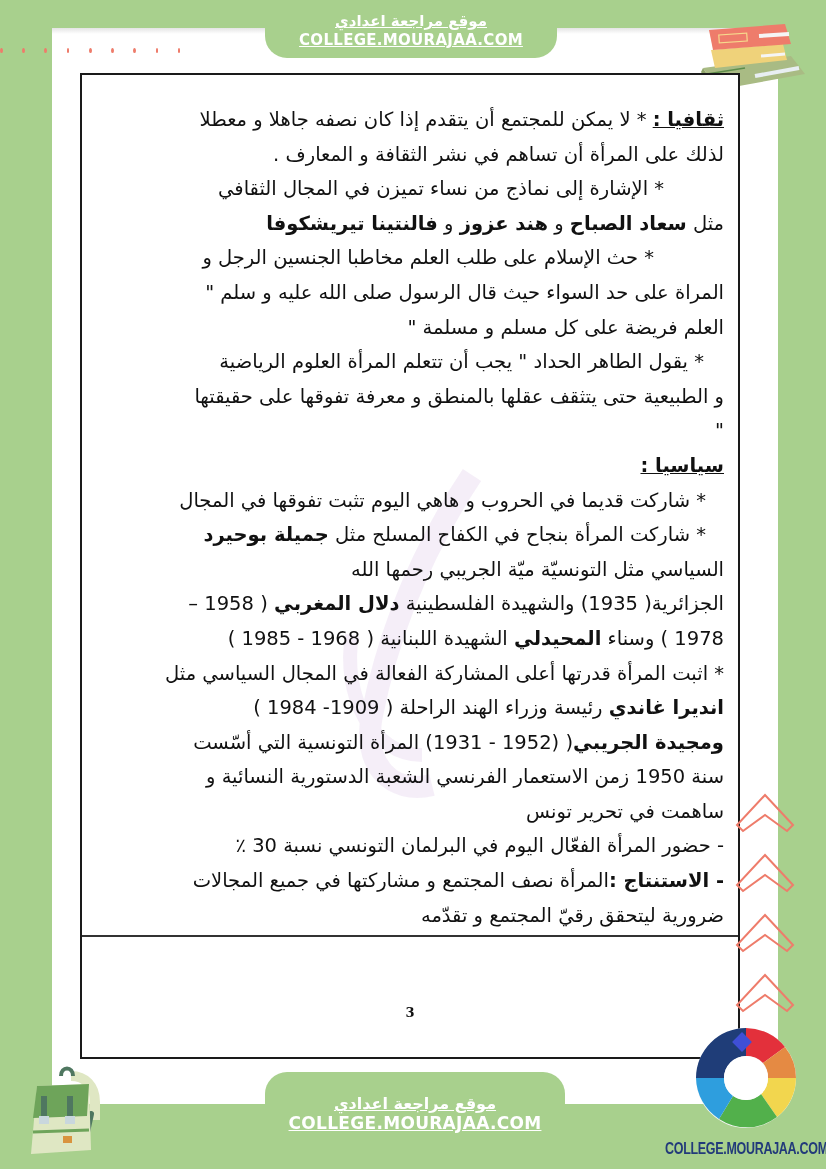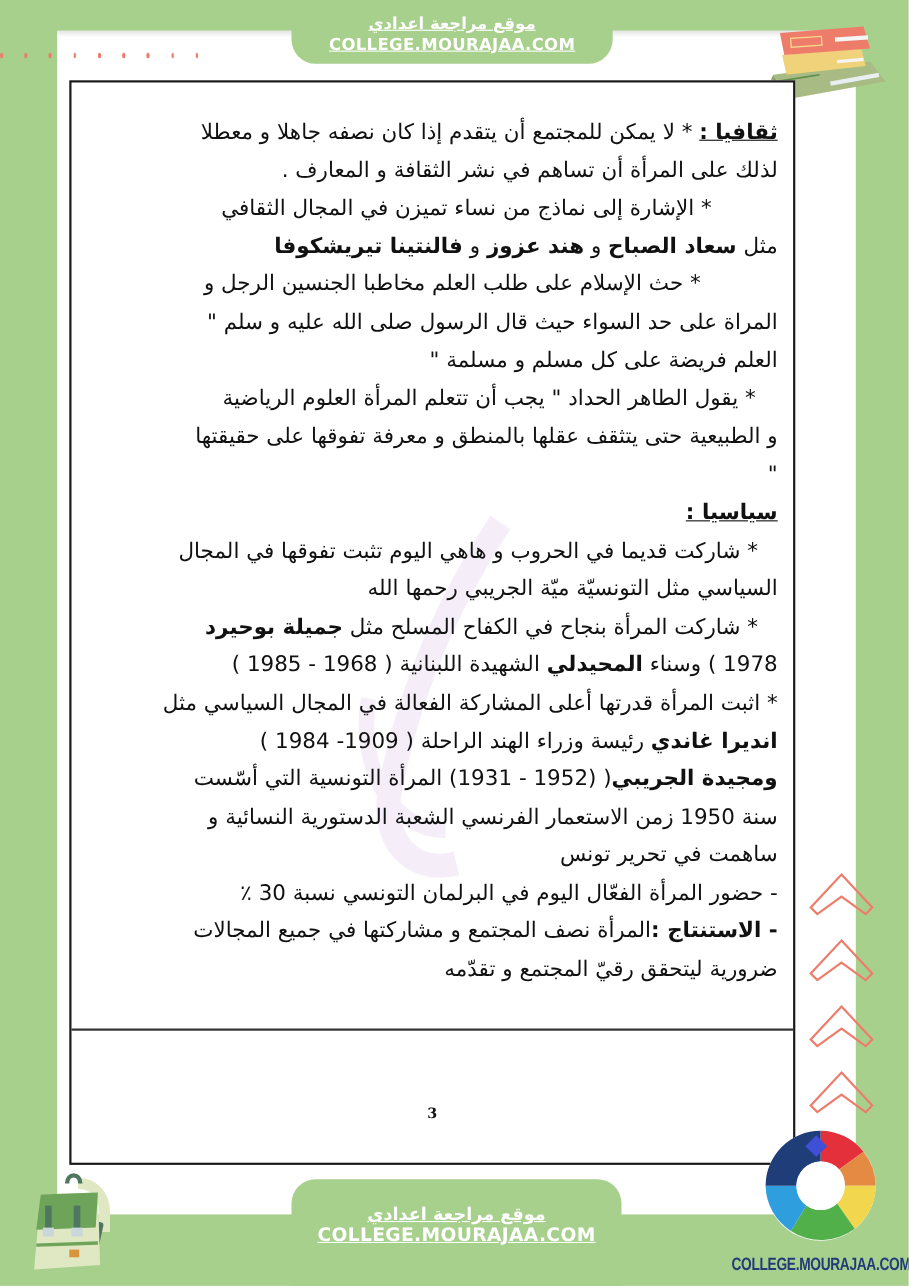--- a/index.html
+++ b/index.html
@@ -29,21 +29,21 @@
     .pill-ar { font-size: 15px; font-weight: bold; text-decoration: underline; line-height: 20px; padding-top: 11px; direction: rtl; }
     .pill-en { font-size: 15px; font-weight: bold; text-decoration: underline; line-height: 18px; letter-spacing: 0.3px; }
     .footer-pill {
       position: absolute; left: 265px; top: 1072px; width: 300px; height: 97px;
       background: #a8d08d; border-radius: 22px 22px 0 0;
       text-align: center; color: #ffffff;
     }
     .footer-pill .pill-ar { padding-top: 22px; font-size: 16px; }
     .footer-pill .pill-en { font-size: 17px; }
     .doc {
-      position: absolute; left: 63px; top: 73px; width: 660px; height: 986px;
+      position: absolute; left: 80px; top: 73px; width: 660px; height: 986px;
       border: 2px solid #1a1a1a; box-sizing: border-box; background: #fff;
     }
     .divider {
       position: absolute; left: 0; right: 0; top: 860px; height: 2px; background: #333;
     }
     .content {
       position: absolute; left: 20px; right: 14px; top: 28px;
       direction: rtl; text-align: right;
       font-family: "DejaVu Sans", sans-serif;
       font-size: 19.5px; line-height: 34.6px; color: #111;
@@ -129,23 +129,26 @@
     <p>المراة على حد السواء حيث قال الرسول صلى الله عليه و سلم "</p>
     <p>العلم فريضة على كل مسلم و مسلمة "</p>
     <p style="padding-right:20px;">* يقول الطاهر الحداد " يجب أن تتعلم المرأة العلوم الرياضية</p>
     <p>و الطبيعية حتى يتثقف عقلها بالمنطق و معرفة تفوقها على حقيقتها</p>
     <p>"</p>
 
     <p>
       <span class="u">سياسيا :</span>
     </p>
     <p style="padding-right:18px;">* شاركت قديما في الحروب و  هاهي اليوم تثبت تفوقها في المجال</p>
-    <p>السياسي مثل التونسيّة ميّة الجريبي  رحمها الله</p>
     <p style="padding-right:18px;">
       <span>* شاركت المرأة بنجاح في الكفاح المسلح مثل </span><span class="b">جميلة بوحيرد</span>
+    </p>
+    <p>السياسي مثل التونسيّة ميّة الجريبي  رحمها الله</p>
+    <p>
+      <span>الجزائرية( 1935)   والشهيدة الفلسطينية </span><span class="b">دلال المغربي</span><span> ( 1958 –</span>
     </p>
     <p>
       <span>1978 )  وسناء </span><span class="b">المحيدلي</span><span>  الشهيدة اللبنانية ( 1968  -  1985 )</span>
     </p>
     <p>* اثبت المرأة قدرتها أعلى المشاركة الفعالة في المجال السياسي مثل</p>
     <p>
       <span class="b">انديرا غاندي</span><span> رئيسة وزراء الهند الراحلة (  1909-  1984 )</span>
     </p>
     <p>
       <span class="b">ومجيدة الجريبي</span><span>( (1952 - 1931)  المرأة التونسية التي  أسّست</span>

